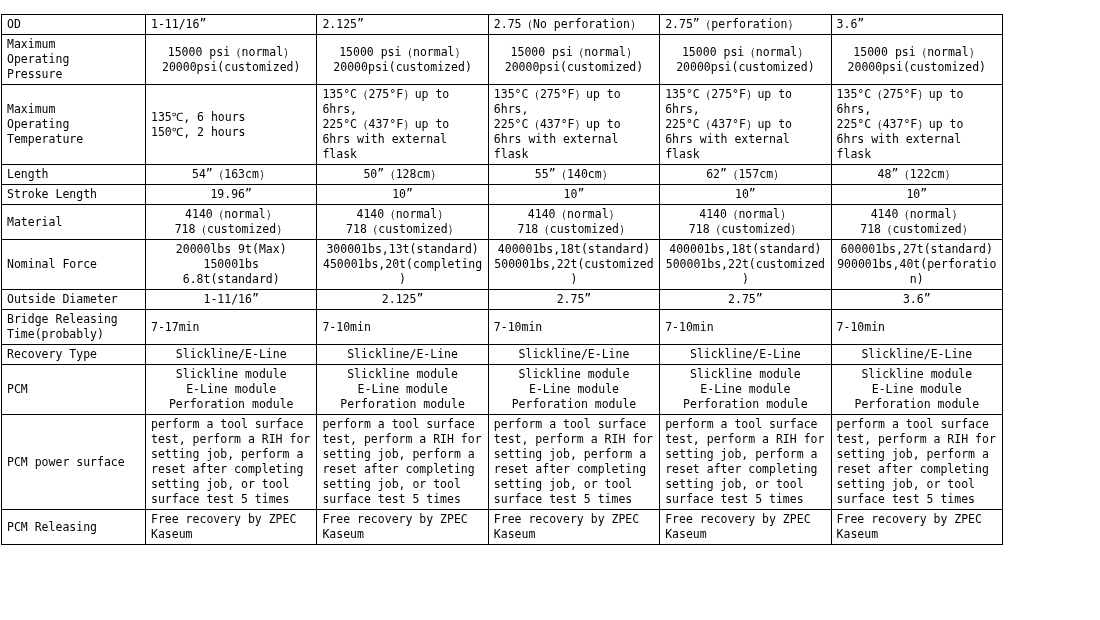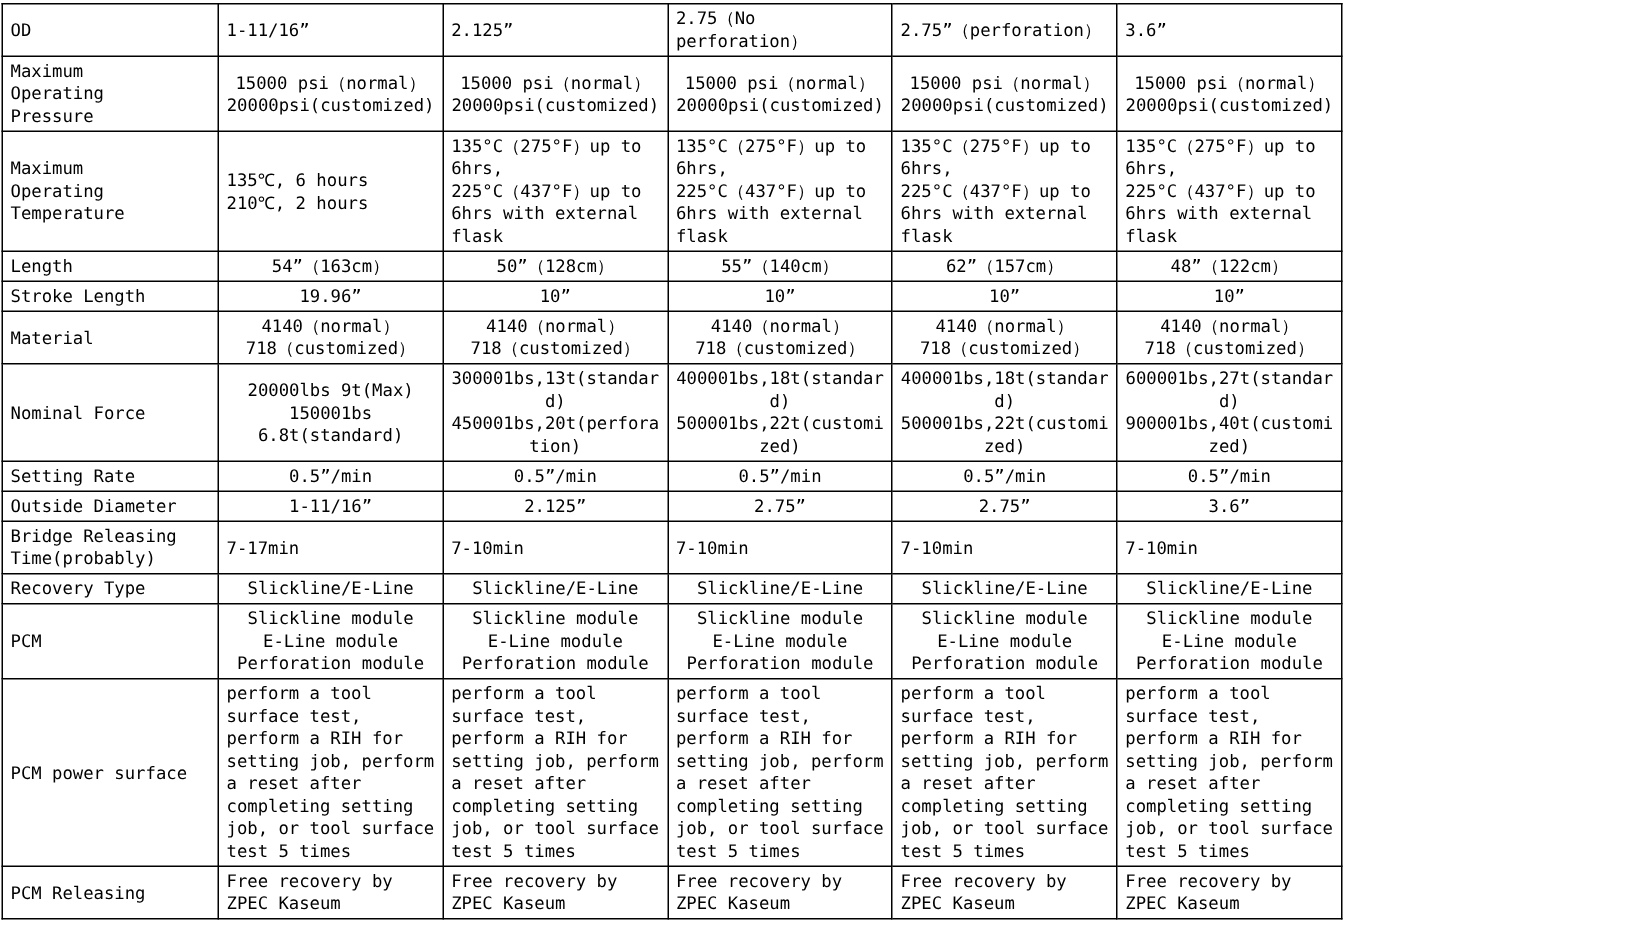--- a/index.html
+++ b/index.html
@@ -8,23 +8,23 @@
     background: #ffffff;
   }
   body {
     width: 1100px;
     height: 620px;
     font-family: "DejaVu Sans Mono", monospace;
     color: #000000;
   }
   .spec-table {
     border-collapse: collapse;
-    width: 894px;
+    width: 1002px;
     table-layout: fixed;
-    margin: 2px 0 0 1px;
+    margin: 14px 0 0 1px;
   }
   .spec-table td {
     border: 1px solid #000000;
     font-size: 11.5px;
     line-height: 15px;
     padding: 2px 5px;
     vertical-align: middle;
     word-wrap: break-word;
   }
   td.label {
@@ -82,21 +82,21 @@
         </td>
       </tr>
       <tr>
         <td class="label">
           <span class="line">Maximum</span>
           <span class="line">Operating</span>
           <span class="line">Temperature</span>
         </td>
         <td class="cell lefty">
           <span class="line">135℃, 6 hours</span>
-          <span class="line">210℃, 2 hours</span>
+          <span class="line">150℃, 2 hours</span>
         </td>
         <td class="cell lefty">
           <span class="line">135°C（275°F）up to 6hrs,</span>
           <span class="line">225°C（437°F）up to 6hrs with external flask</span>
         </td>
         <td class="cell lefty">
           <span class="line">135°C（275°F）up to 6hrs,</span>
           <span class="line">225°C（437°F）up to 6hrs with external flask</span>
         </td>
         <td class="cell lefty">
@@ -177,53 +177,33 @@
         <td class="label">
           <span class="line">Nominal Force</span>
         </td>
         <td class="cell">
           <span class="line">20000lbs 9t(Max)</span>
           <span class="line">150001bs</span>
           <span class="line">6.8t(standard)</span>
         </td>
         <td class="cell">
           <span class="line">300001bs,13t(standard)</span>
-          <span class="line">450001bs,20t(perforation)</span>
+          <span class="line">450001bs,20t(completing)</span>
         </td>
         <td class="cell">
           <span class="line">400001bs,18t(standard)</span>
           <span class="line">500001bs,22t(customized)</span>
         </td>
         <td class="cell">
           <span class="line">400001bs,18t(standard)</span>
           <span class="line">500001bs,22t(customized)</span>
         </td>
         <td class="cell">
           <span class="line">600001bs,27t(standard)</span>
-          <span class="line">900001bs,40t(customized)</span>
-        </td>
-      </tr>
-      <tr>
-        <td class="label">
-          <span class="line">Setting Rate</span>
-        </td>
-        <td class="cell">
-          <span class="line">0.5”/min</span>
-        </td>
-        <td class="cell">
-          <span class="line">0.5”/min</span>
-        </td>
-        <td class="cell">
-          <span class="line">0.5”/min</span>
-        </td>
-        <td class="cell">
-          <span class="line">0.5”/min</span>
-        </td>
-        <td class="cell">
-          <span class="line">0.5”/min</span>
+          <span class="line">900001bs,40t(perforation)</span>
         </td>
       </tr>
       <tr>
         <td class="label">
           <span class="line">Outside Diameter</span>
         </td>
         <td class="cell">
           <span class="line">1-11/16”</span>
         </td>
         <td class="cell">

